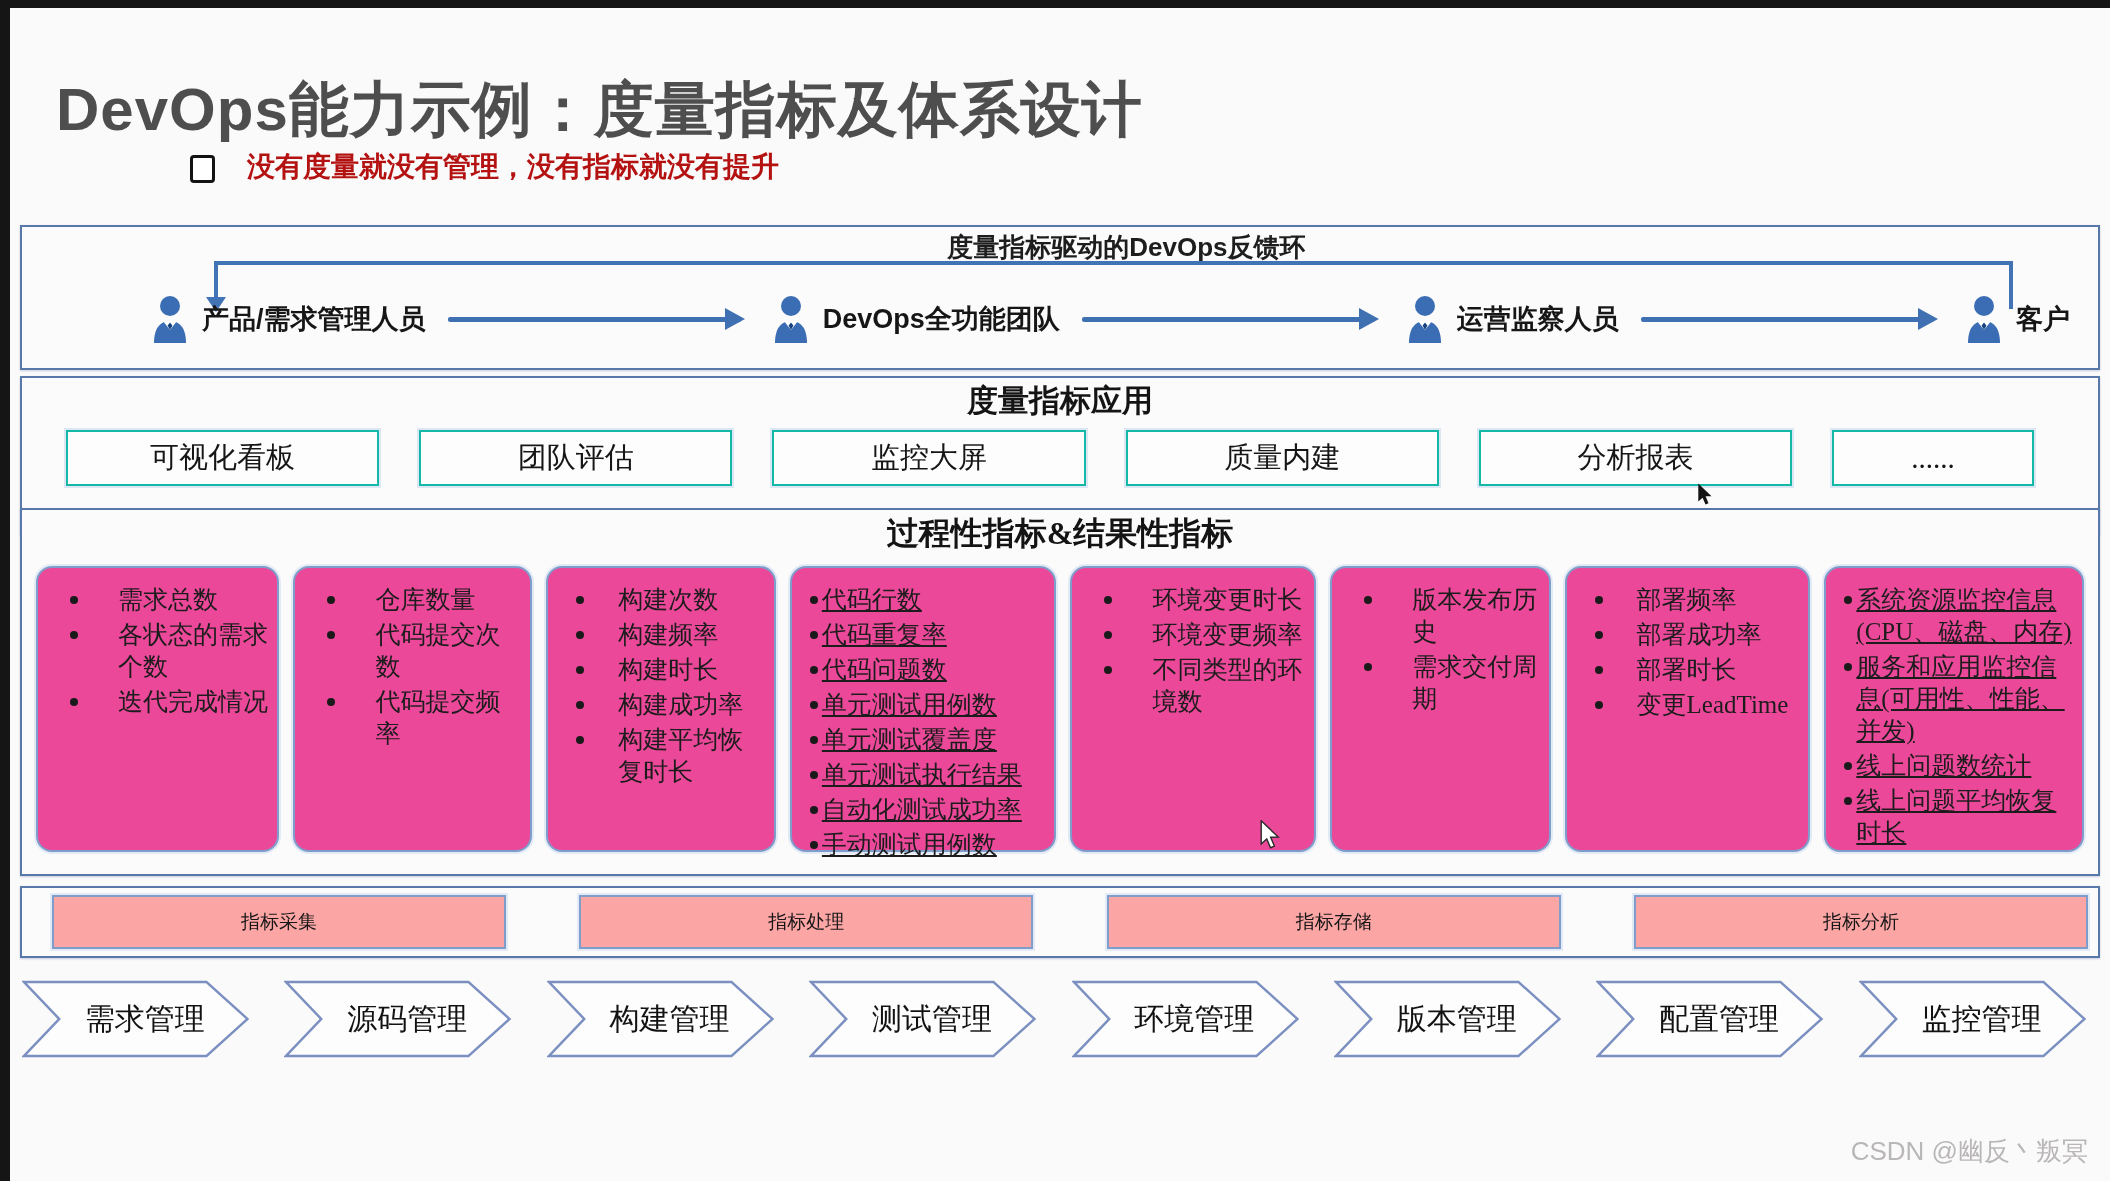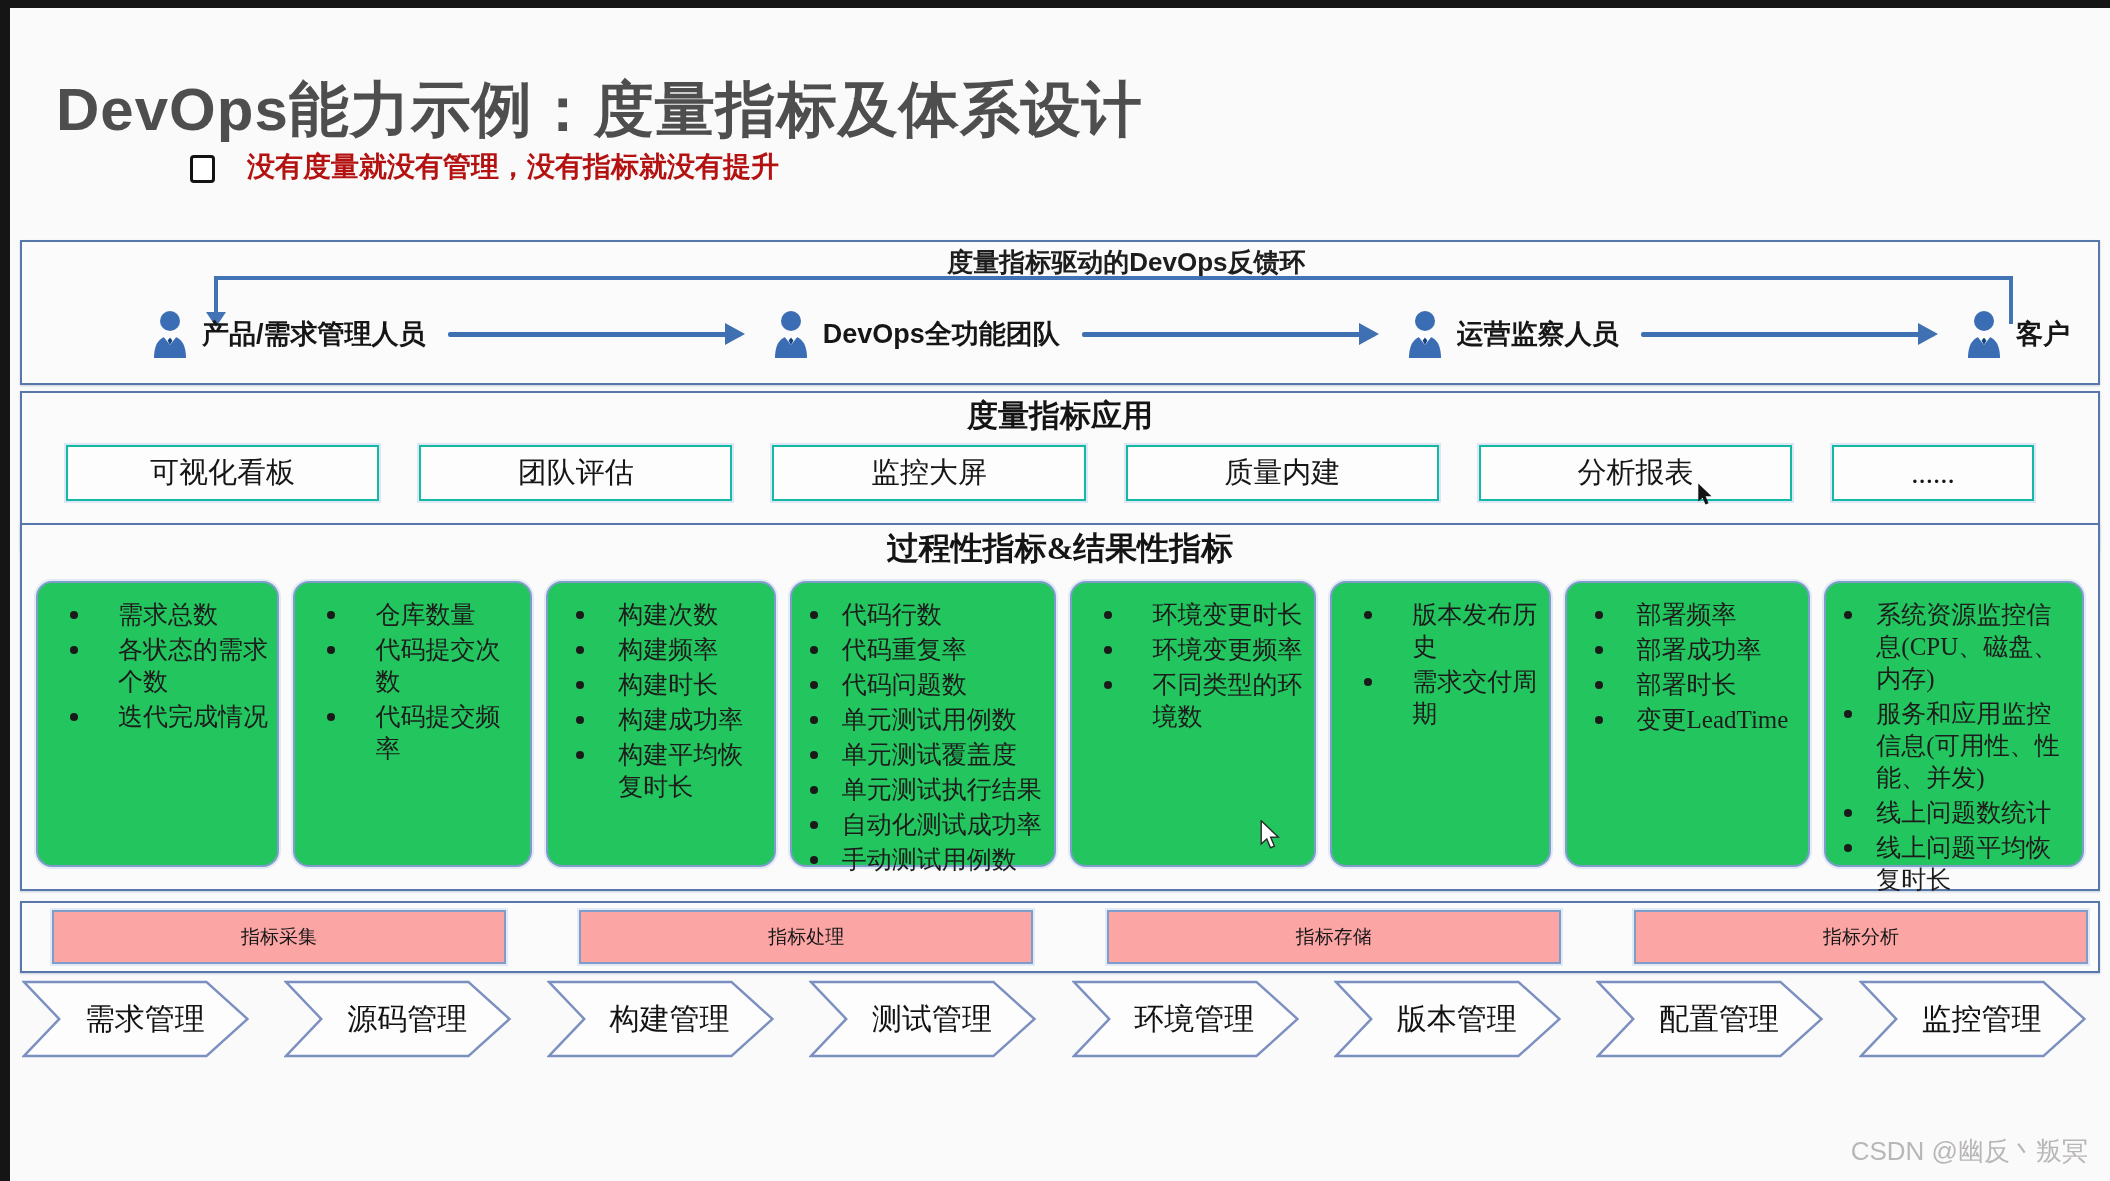--- a/index.html
+++ b/index.html
@@ -22,21 +22,21 @@
   .checkbox-bullet {
     width:19px; height:22px; border:3px solid #121212; border-radius:4px; background:#fff;
     display:inline-block; margin-top:4px;
   }
   .keypoint-text {
     margin-left:32px; font-size:28px; font-weight:bold; color:#b41111; white-space:nowrap;
   }
 
   
   .panel { position:absolute; left:20px; width:2080px; border:2px solid #5878a9; background:#fcfbfb;
-           box-shadow:0 1px 2px rgba(88,120,169,.35); box-sizing:border-box;margin-top:15px; }
+           box-shadow:0 1px 2px rgba(88,120,169,.35); box-sizing:border-box; }
   .panel-title { position:absolute; left:50%; transform:translateX(-50%); top:2px;
                  font-weight:bold; color:#141414; white-space:nowrap; }
 
   
   .panel-feedback { top:225px; height:145px; }
   .fb-caption { position:absolute; left:53.2%; transform:translateX(-50%); top:3px;
                 font-size:26px; font-weight:600; color:#1d1d1d; white-space:nowrap; }
   .fb-h       { position:absolute; left:192px; top:34px; width:1799px; height:4px; background:#4273b4; }
   .fb-v-left  { position:absolute; left:192px; top:34px; width:4px;  height:38px; background:#4273b4; }
   .fb-head    { position:absolute; left:184px; top:70px; width:0; height:0;
@@ -61,31 +61,31 @@
               display:flex; gap:40px; }
   .app-box { flex:1 1 0; border:2px solid #14b8a6; background:#fdfdfd;
              box-shadow:0 0 0 2px #dde7f3; display:flex; align-items:center; justify-content:center;
              font-size:29px; color:#161616; }
   .app-box.small { flex:0.64 1 0; }
 
   
   .panel-ind { top:508px; height:368px; }
   .panel-ind .panel-title { font-size:32px; }
   .ind-row { position:absolute; left:14px; right:14px; top:56px; bottom:22px; display:flex; gap:14px; }
-  .ind-box { border:2px solid #7f9dcb; border-radius:16px; background:#22c55e;
+  .ind-box { border:2px solid #7f9dcb; border-radius:16px; background:#ec4899;
              box-shadow:0 0 0 2px #e2eaf5; padding:16px 8px 8px 0; box-sizing:border-box; }
   .ind-box ul { list-style:none; margin:0; padding:0; }
   .ind-box li { position:relative; padding-left:80px; font-size:25px; line-height:1.28;
                 color:#1c1c1c; margin-bottom:3px;
                 font-family:"Liberation Serif","DejaVu Serif",serif; }
   .ind-box li::before { content:""; position:absolute; left:32px; top:12px; width:8px; height:8px;
                 border-radius:50%; background:#1a1a1a; }
   .ind-box.narrow li { padding-left:70px; }
   .ind-box.narrow li::before { left:28px; }
-  .ind-box.tight li { padding-left:50px; padding-right:2px; }
+  .ind-box.tight li { padding-left:30px; padding-right:2px;text-decoration:underline; }
   .ind-box.tight li::before { left:18px; }
 
   
   .panel-pipe { top:886px; height:72px; }
   .pipe-row { position:absolute; left:30px; right:10px; top:0; bottom:0;
               display:flex; align-items:center; justify-content:space-between; }
   .pipe-box { width:450px; height:50px; border:2px solid #7f9dcb; background:#fca5a5;
               box-shadow:0 0 0 2px #e2eaf5; display:flex; align-items:center; justify-content:center;
               font-size:19px; color:#161616; }
 

